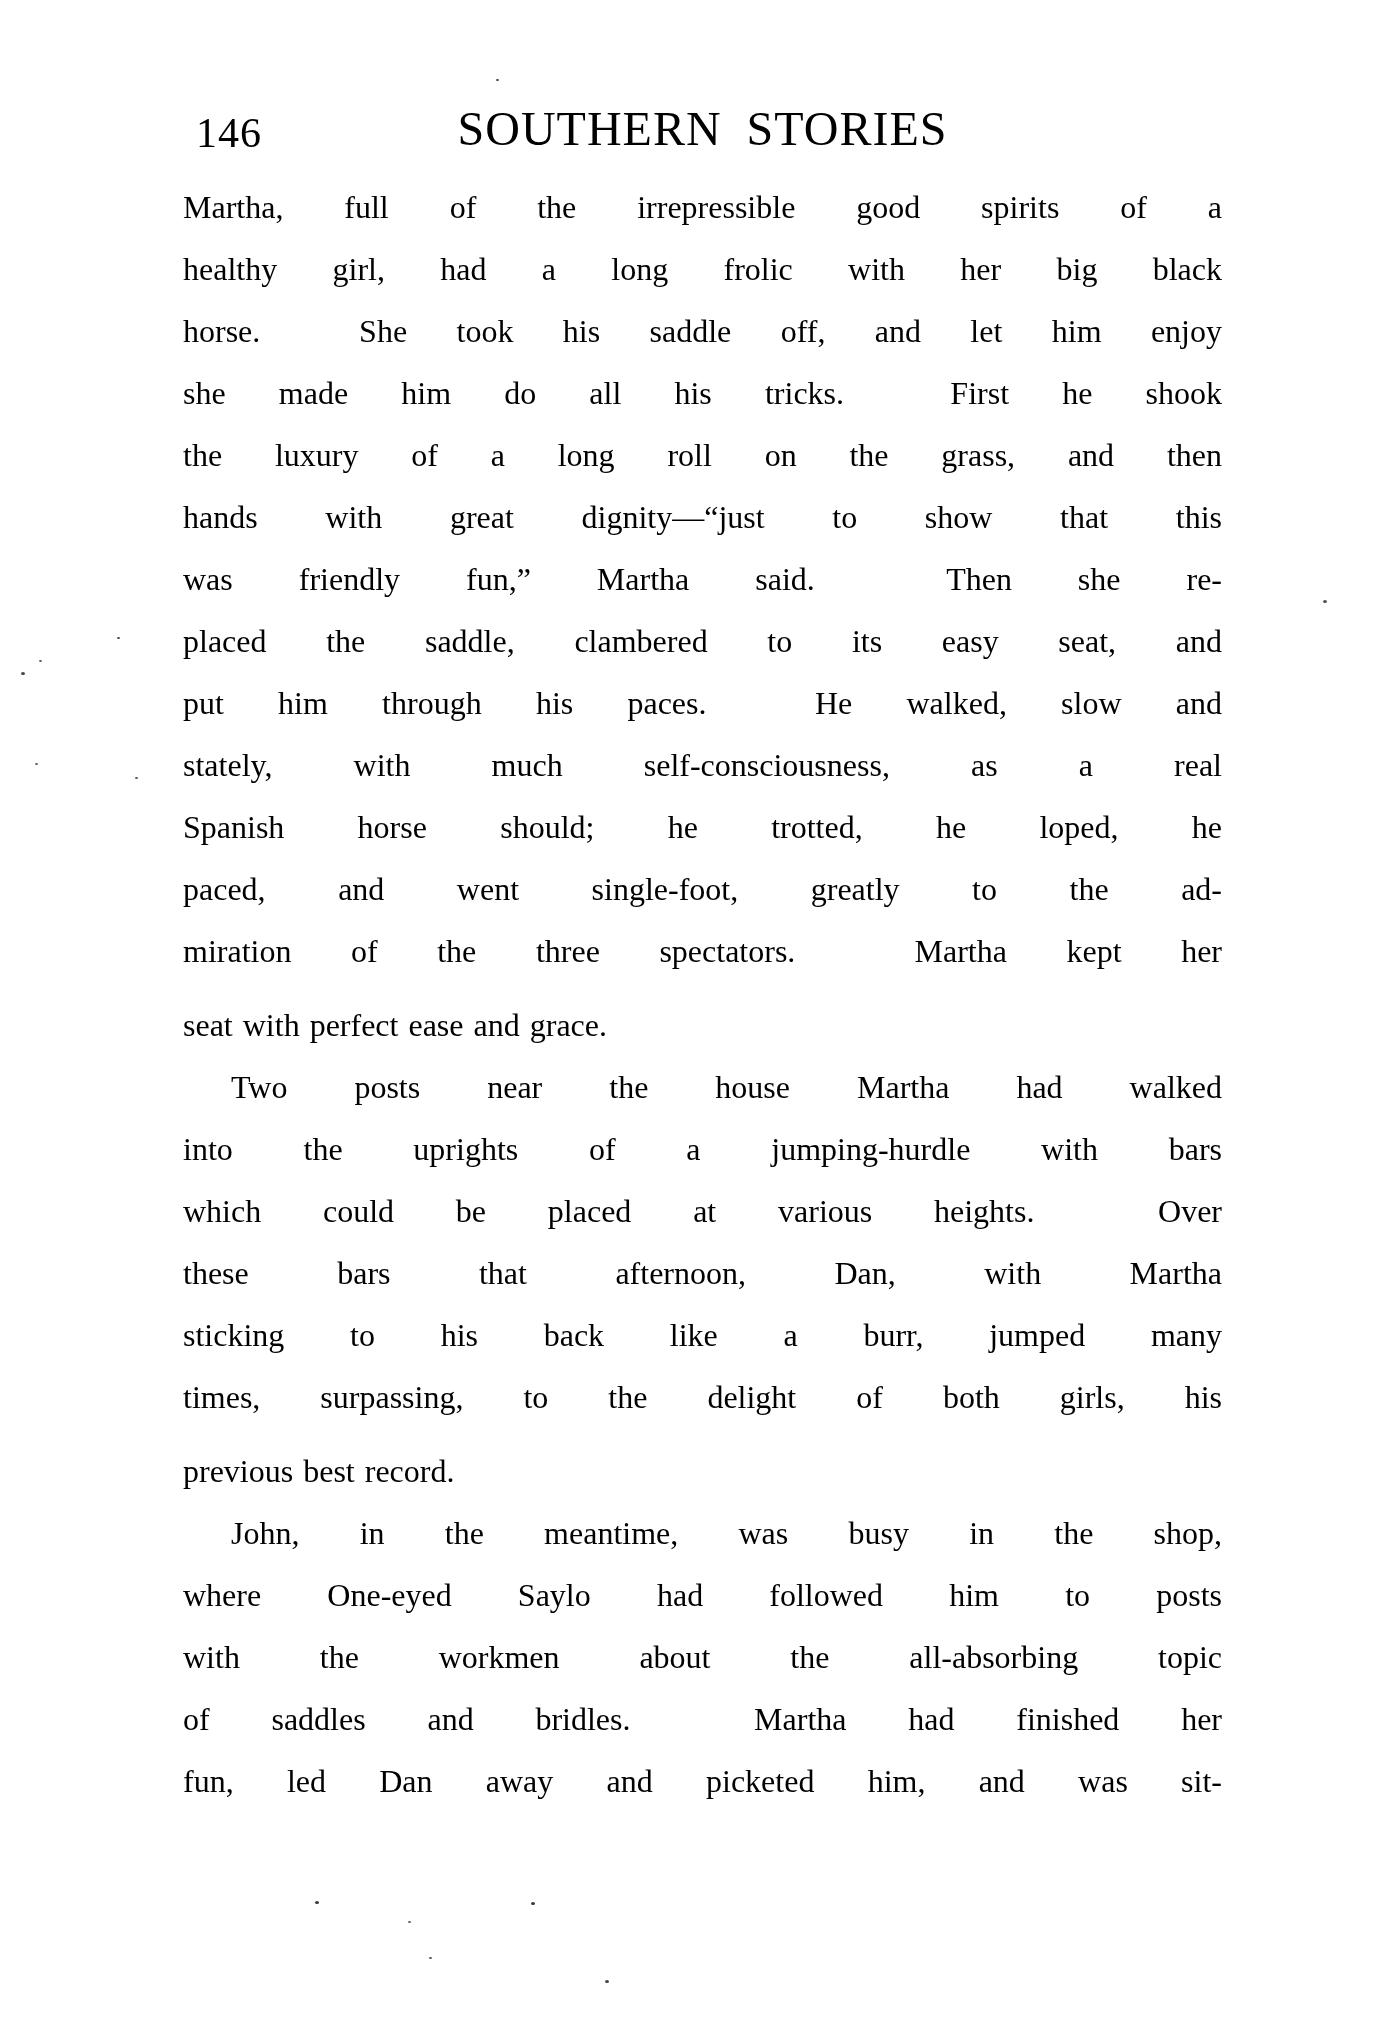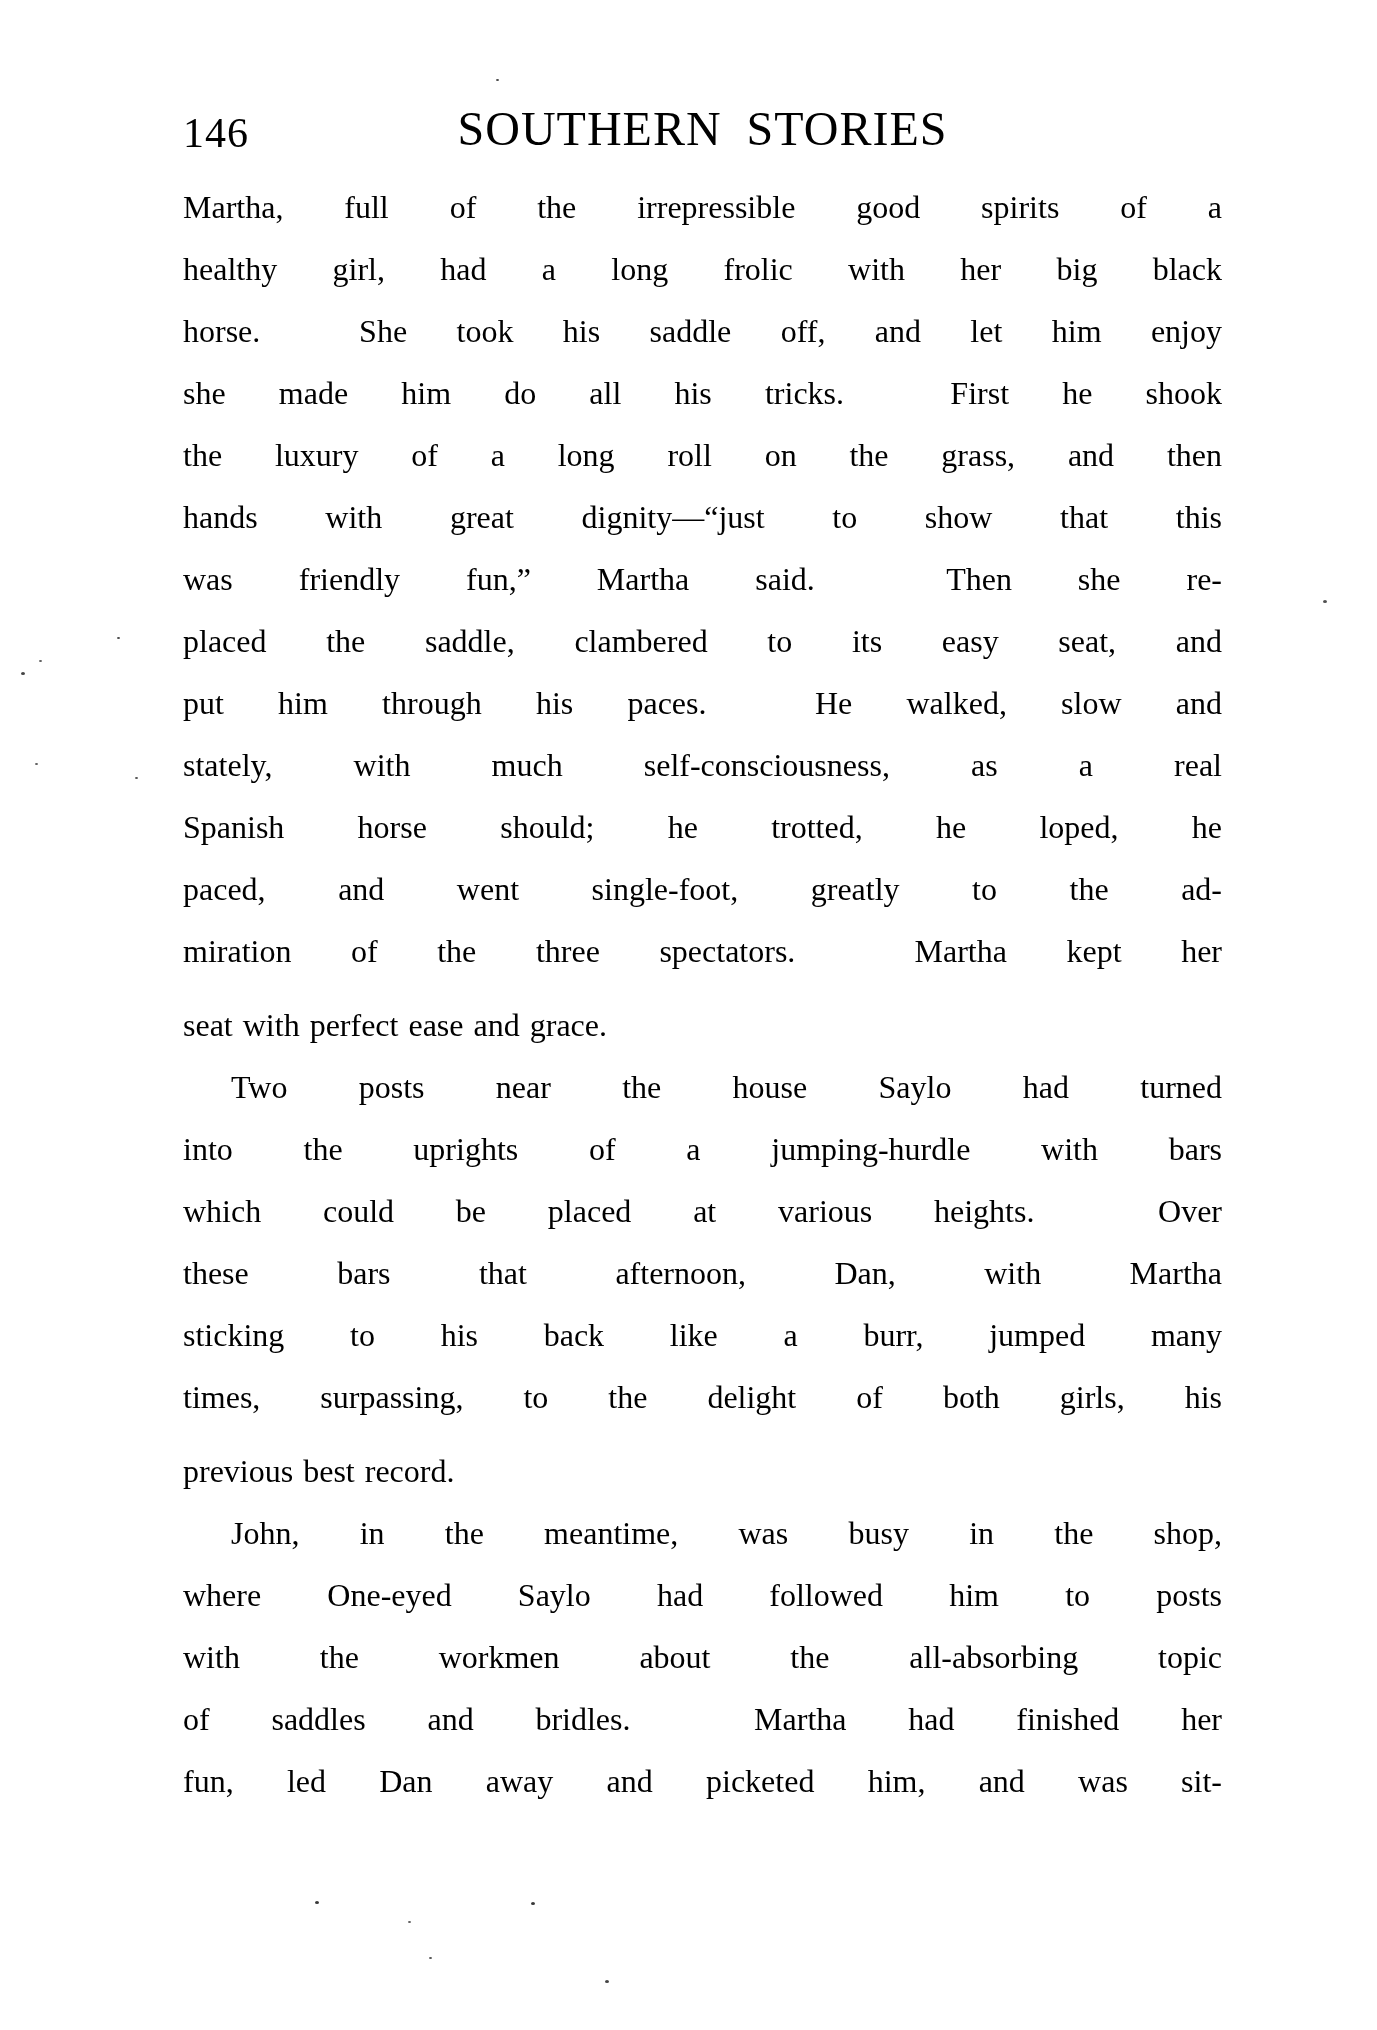--- a/index.html
+++ b/index.html
@@ -12,21 +12,21 @@
     width: 1377px;
     height: 2030px;
     background: #ffffff;
     color: #000000;
     font-family: "Liberation Serif", "DejaVu Serif", serif;
     overflow: hidden;
   }
   .folio {
     position: absolute;
     top: 112px;
-    left: 183px;
+    left: 196px;
     font-size: 42px;
     line-height: 1;
     letter-spacing: 1px;
   }
   .running-title {
     position: absolute;
     top: 105px;
     left: 183px;
     width: 1039px;
     font-size: 48px;
@@ -78,21 +78,21 @@
       <div class="line">the luxury of a long roll on the grass, and then</div>
       <div class="line">hands with great dignity—“just to show that this</div>
       <div class="line">was friendly fun,” Martha said.  Then she re-</div>
       <div class="line">placed the saddle, clambered to its easy seat, and</div>
       <div class="line">put him through his paces.  He walked, slow and</div>
       <div class="line">stately, with much self-consciousness, as a real</div>
       <div class="line">Spanish horse should; he trotted, he loped, he</div>
       <div class="line">paced, and went single-foot, greatly to the ad-</div>
       <div class="line">miration of the three spectators.  Martha kept her</div>
       <div class="line no-just">seat with perfect ease and grace.</div>
-      <div class="line indent">Two posts near the house Saylo had turned</div>
+      <div class="line indent">Two posts near the house Martha had walked</div>
       <div class="line">into the uprights of a jumping-hurdle with bars</div>
       <div class="line">which could be placed at various heights.  Over</div>
       <div class="line">these bars that afternoon, Dan, with Martha</div>
       <div class="line">sticking to his back like a burr, jumped many</div>
       <div class="line">times, surpassing, to the delight of both girls, his</div>
       <div class="line no-just">previous best record.</div>
       <div class="line indent">John, in the meantime, was busy in the shop,</div>
       <div class="line">where One-eyed Saylo had followed him to posts</div>
       <div class="line">with the workmen about the all-absorbing topic</div>
       <div class="line">of saddles and bridles.  Martha had finished her</div>

